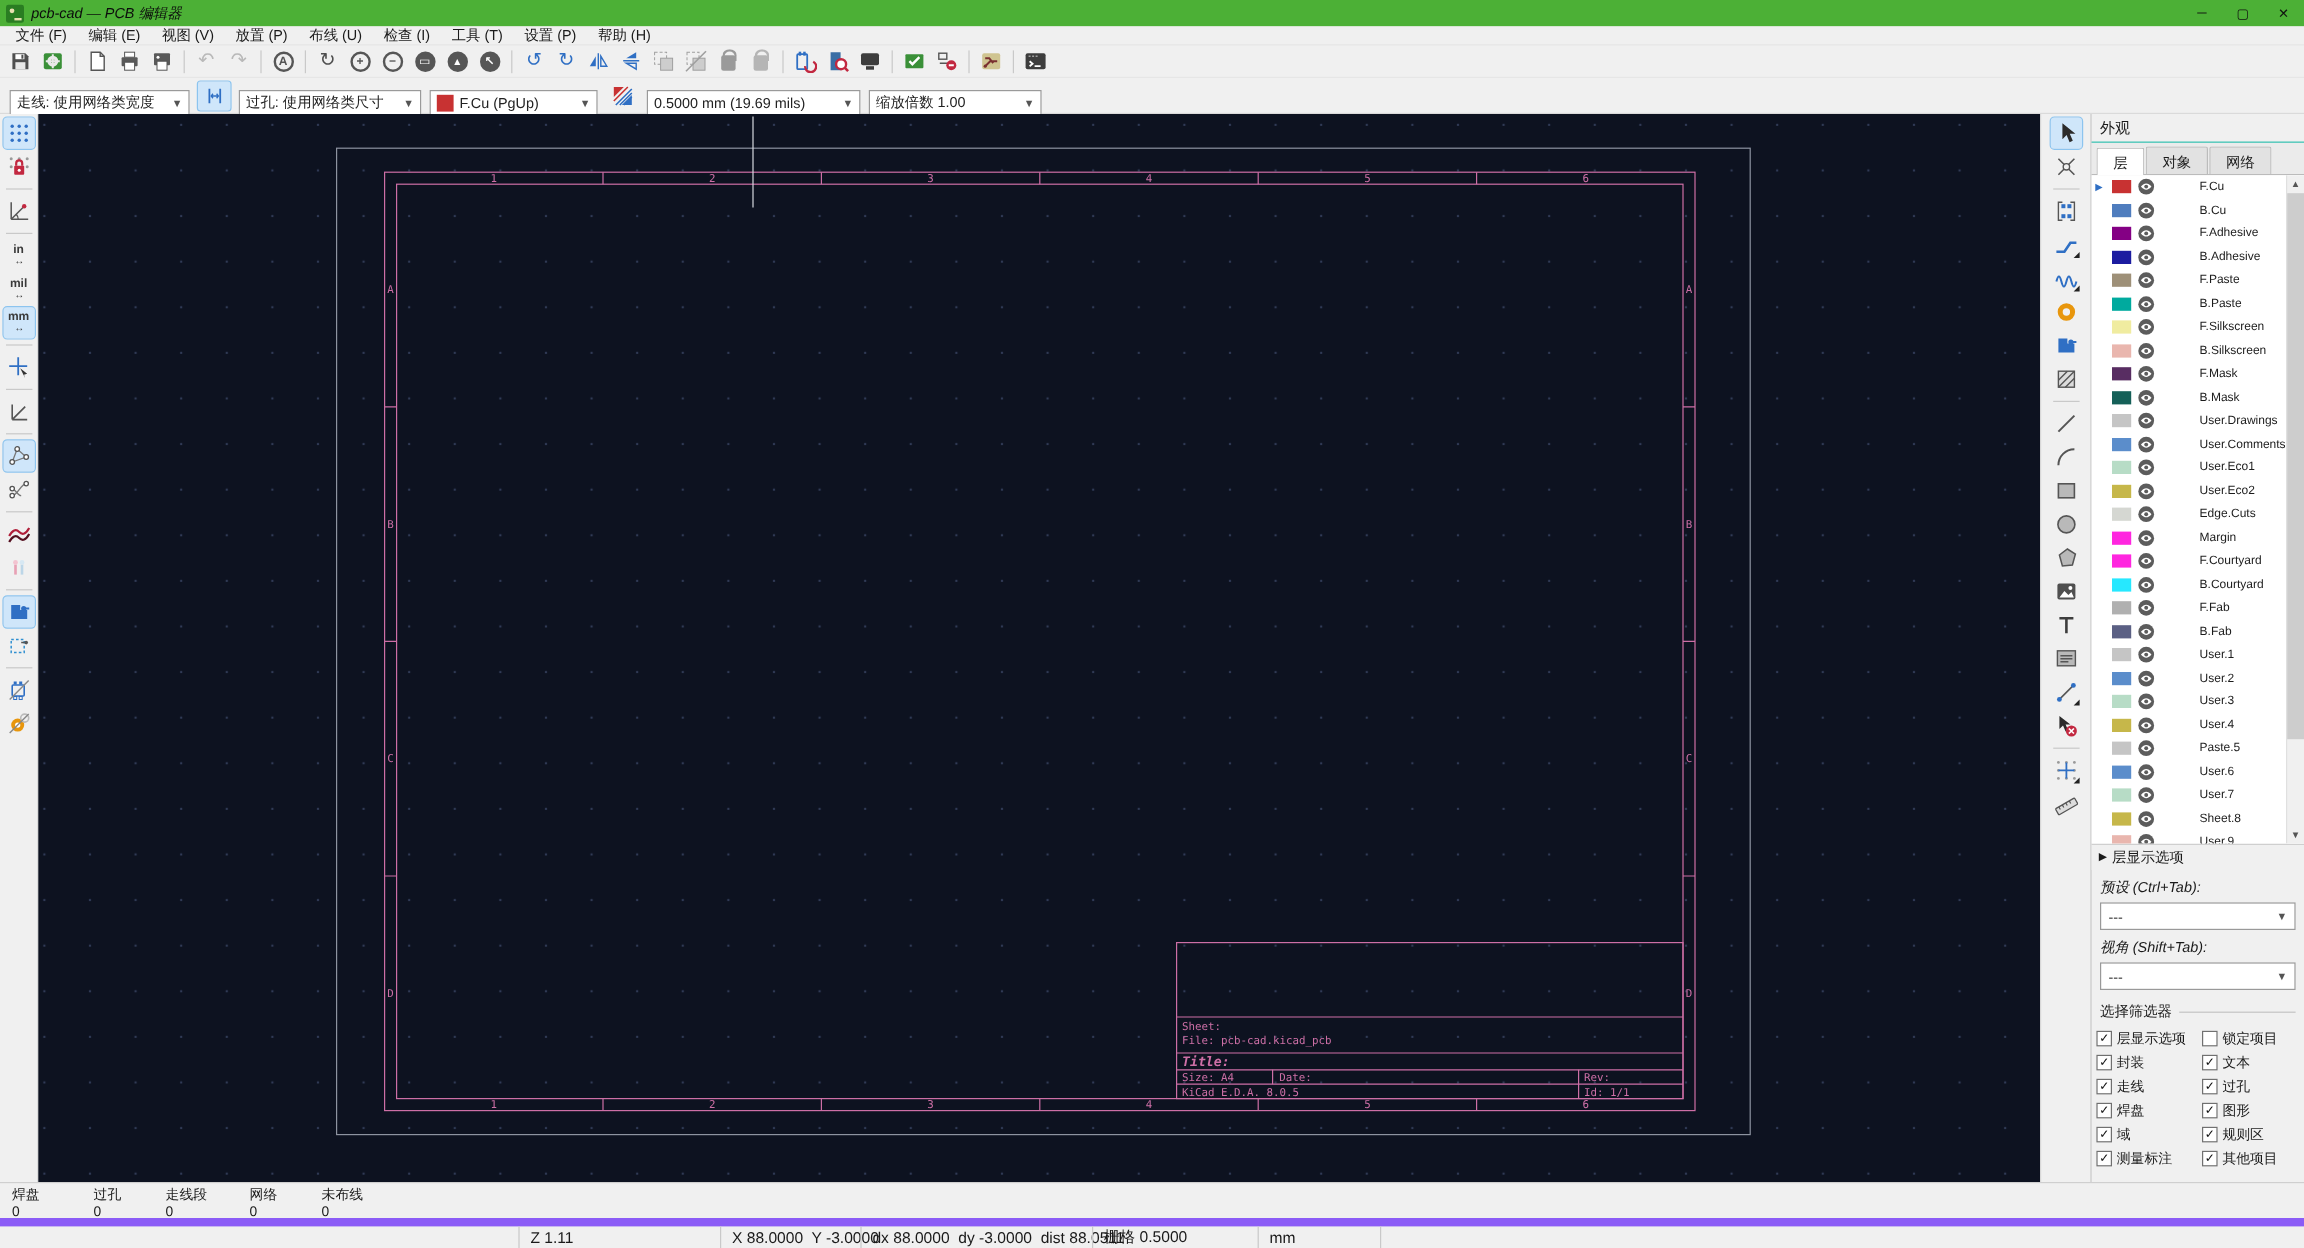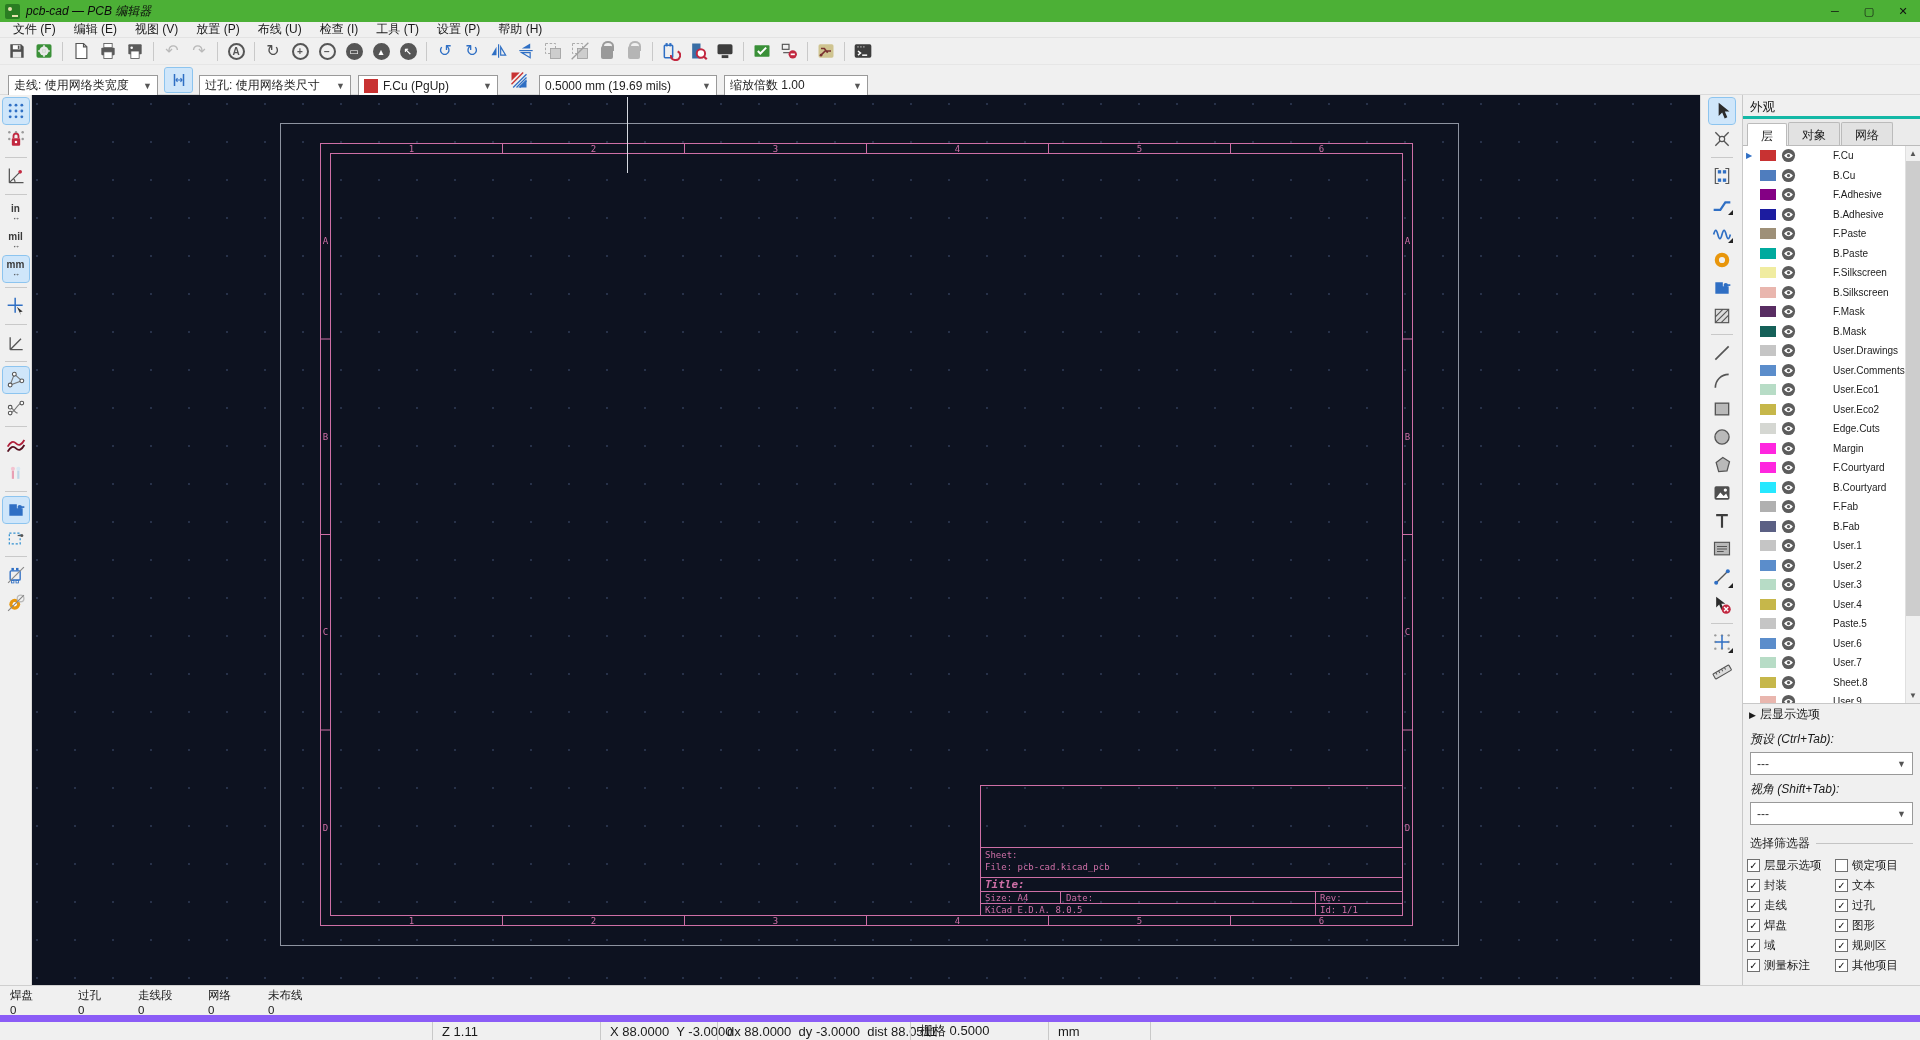--- a/index.html
+++ b/index.html
@@ -41,21 +41,21 @@
   .sbtn.fly::after { content:""; position:absolute; right:2px; bottom:2px; border-left:5px solid transparent; border-bottom:5px solid #222; }
   .sep-h { width:22px; height:1px; background:#c9c9c9; margin:3px 0; flex:none; }
   .txtic { font-size:10px; font-weight:bold; color:#3a3a3a; line-height:1; text-align:center; }
   .txtic .ar { display:block; font-size:8px; letter-spacing:-1px; }
 
   .canvas { flex:1; position:relative; background:#0d1220; overflow:hidden; }
   .canvas svg { display:block; }
 
   
   .right-panel { width:178px; background:#f0f0f0; border-left:1px solid #c8c8c8; display:flex; flex-direction:column; }
-  .panel-header { height:24px; padding:4px 7px; font-size:12.5px; border-bottom:3px solid #14b8a6; }
+  .panel-header { height:24px; padding:4px 7px; font-size:12.5px; border-bottom:1px solid #14b8a6; }
   .tabs { display:flex; height:27px; padding:3px 4px 0 4px; border-bottom:1px solid #bbb; background:#ebebeb; }
   .tab { padding:4px 13px; font-size:12px; border:1px solid #bbb; border-bottom:none; background:#e2e2e2; margin-right:1px; border-radius:2px 2px 0 0; }
   .tab.active { background:#fff; position:relative; top:1px; }
   .layer-scroll { height:557px; background:#fff; position:relative; overflow:hidden; display:flex; }
   .layer-list { flex:1; overflow:hidden; }
   .layer-row { height:19.5px; display:flex; align-items:center; padding-left:3px; gap:5px; }
   .layer-row .sel-arrow { width:9px; font-size:8px; color:#2f6fc4; flex:none; }
   .layer-row .lswatch { width:16px; height:11px; flex:none; }
   .layer-row .eye { width:15px; height:15px; flex:none; }
   .layer-row .lname { font-size:10px; color:#1c1c1c; white-space:nowrap;padding-left:32px; }

